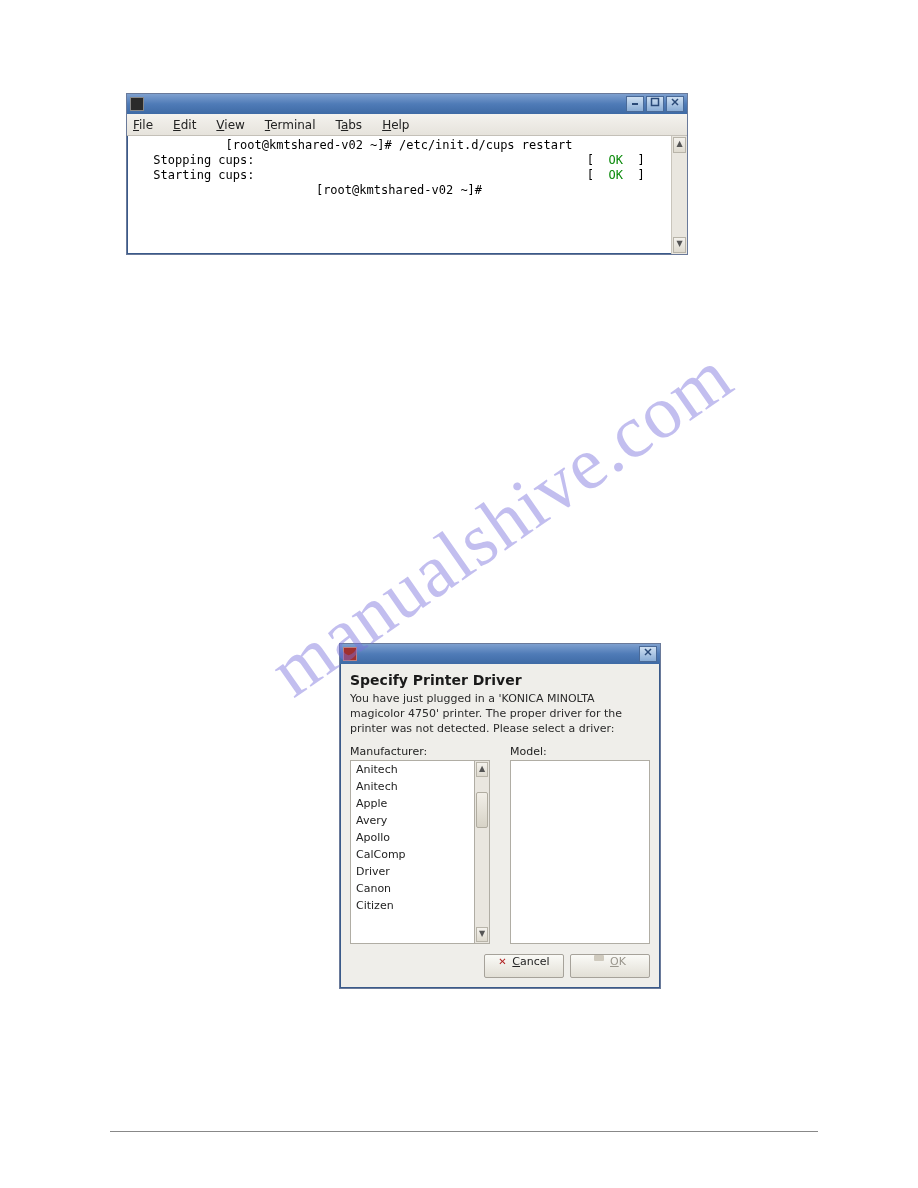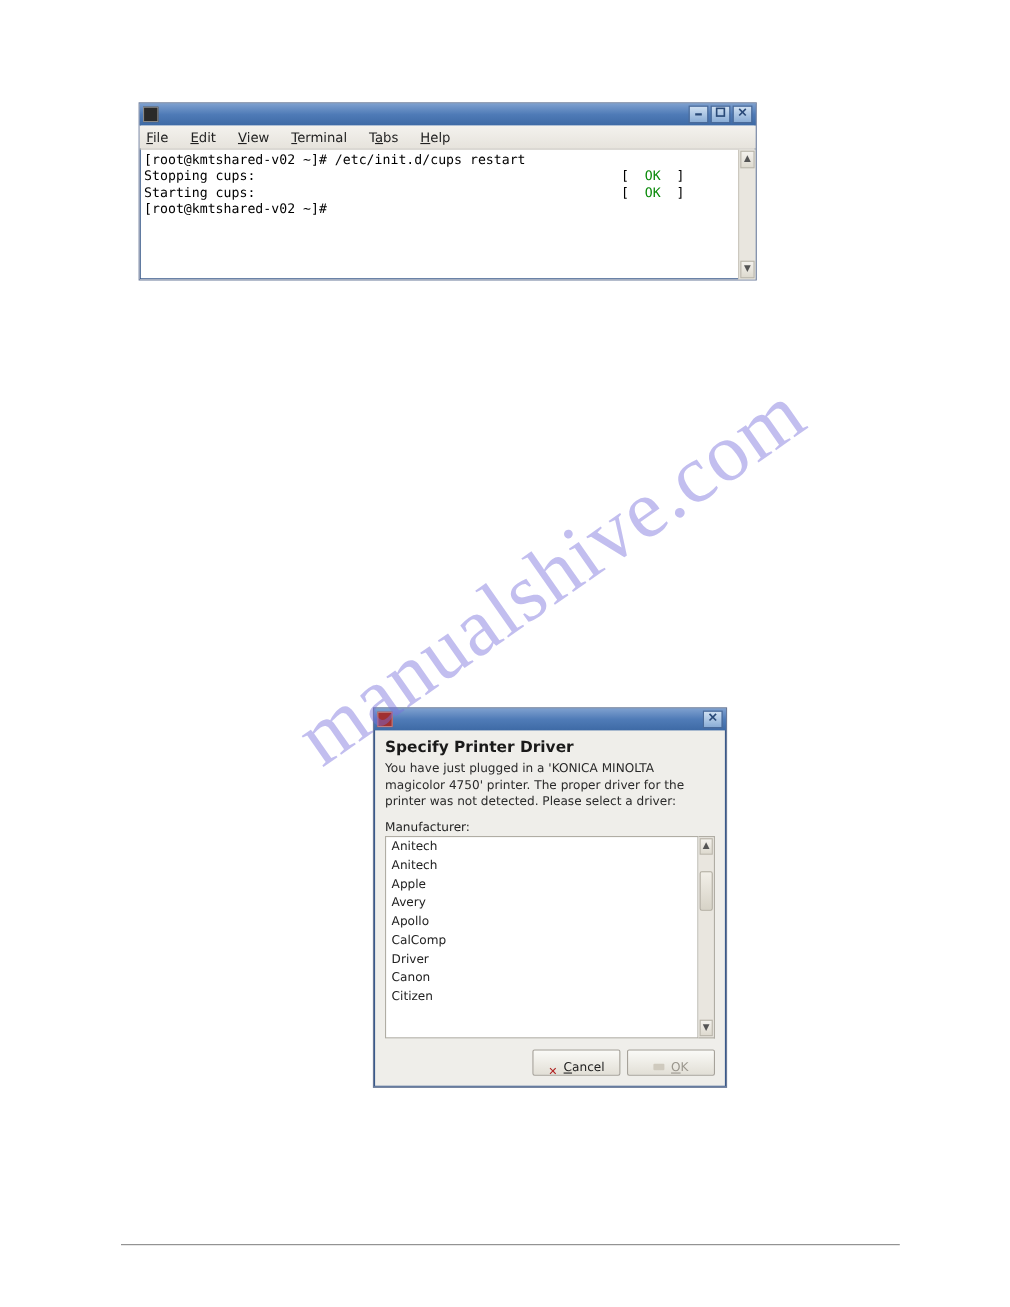--- a/index.html
+++ b/index.html
@@ -99,20 +99,21 @@
   }
   .term-content {
     flex: 1;
     padding: 2px 4px 6px 4px;
     font-family: "DejaVu Sans Mono", monospace;
     font-size: 12px;
     line-height: 15px;
     white-space: pre;
     color: #000;
     min-height: 110px;
+    text-align: center;
   }
   .ok { color: #0a8a0a; font-weight: normal; }
   .term-scroll {
     width: 15px;
     background: #e9e6df;
     border-left: 1px solid #c9c5bc;
     display: flex;
     flex-direction: column;
     justify-content: space-between;
   }
@@ -216,21 +217,21 @@
     gap: 6px;
     padding: 10px;
   }
   .btn {
     min-width: 62px;
     height: 22px;
     background: linear-gradient(#fafaf7,#e2dfd6);
     border: 1px solid #a6a29a;
     border-radius: 2px;
     display: flex;
-    align-items: flex-end;
+    align-items: flex-start;
     justify-content: center;
     gap: 4px;
     font-size: 11px;
     color: #222;
     padding: 0 8px;
   }
   .btn.disabled { color: #9a968d; }
   .btn .accel { text-decoration: underline; }
   .x-icon {
     width: 10px; height: 10px;
@@ -328,20 +329,26 @@
             <div class="item">Citizen</div>
           </div>
         <div class="list-scroll">
           <div class="sa">▲</div>
           <div class="thumb"></div>
           <div class="fill"></div>
           <div class="sa">▼</div>
         </div>
       </div>
     </div>
+    <div class="col">
+      <div class="col-label">Model:</div>
+      <div class="listwrap">
+        <div class="listbox" id="model-list"></div>
+      </div>
+    </div>
   </div>
   <div class="dlg-buttons">
     <div class="btn">
       <span class="x-icon"></span>
       <span><span class="accel">C</span><span>ancel</span></span>
     </div>
     <div class="btn disabled">
       <span class="ok-icon"></span>
       <span><span class="accel">O</span><span>K</span></span>
     </div>

